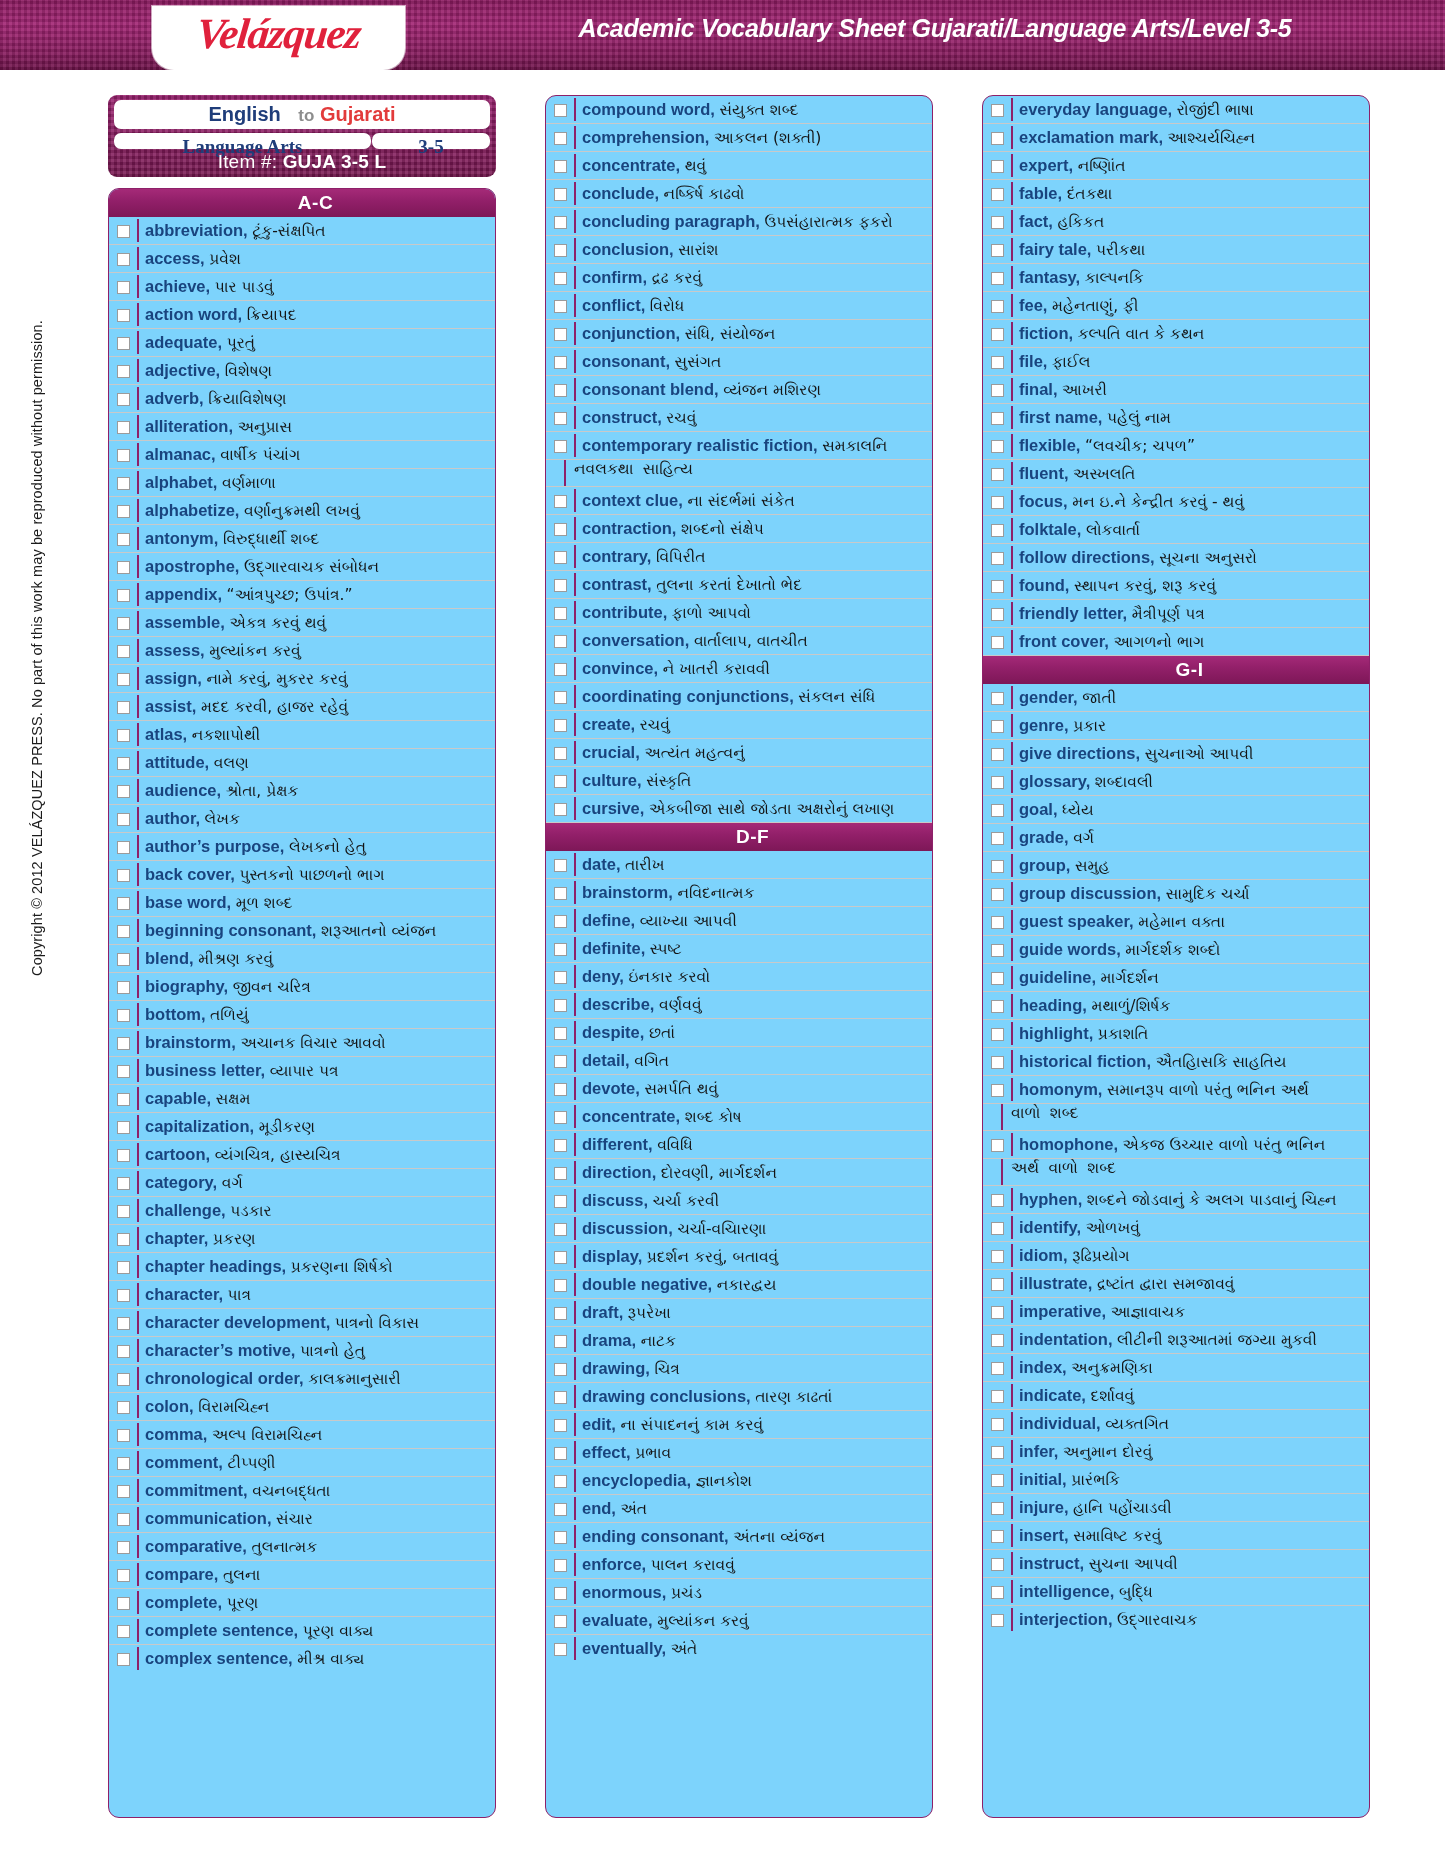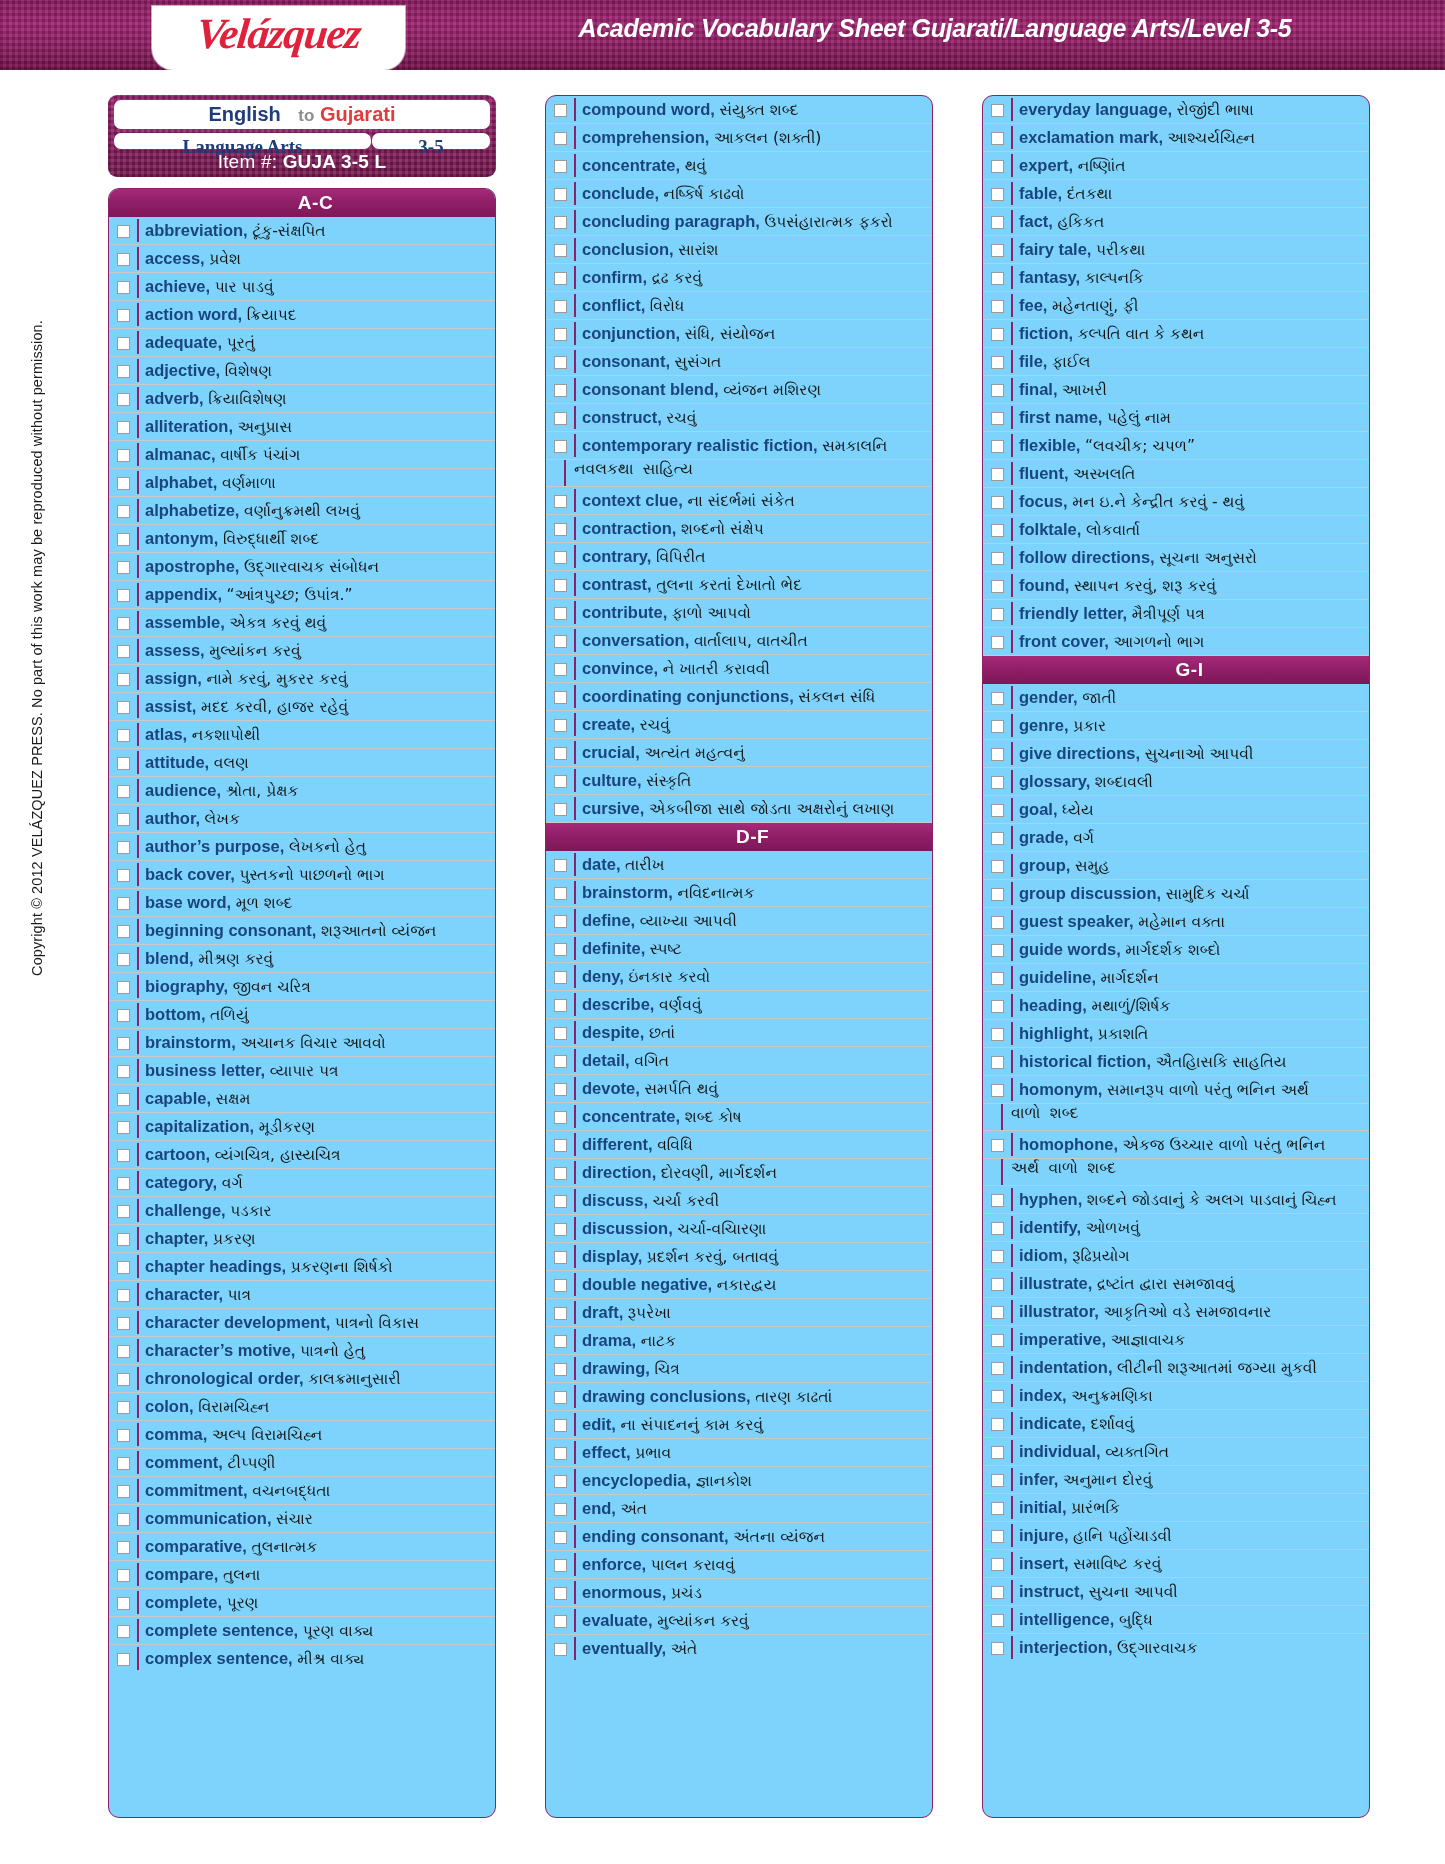--- a/index.html
+++ b/index.html
@@ -982,25 +982,20 @@
       <div class="txt"><span class="en">idiom,</span> <span class="gu">રૂઢિપ્રયોગ</span></div>
     </div>
     <div class="entry">
       <div class="chk"></div>
       <div class="bar"></div>
       <div class="txt"><span class="en">illustrate,</span> <span class="gu">દ્રષ્ટાંત દ્વારા સમજાવવું</span></div>
     </div>
     <div class="entry">
       <div class="chk"></div>
       <div class="bar"></div>
-      <div class="txt"><span class="en">illustrator,</span> <span class="gu">આકૃતિઓ વડે સમજાવનાર</span></div>
-    </div>
-    <div class="entry">
-      <div class="chk"></div>
-      <div class="bar"></div>
       <div class="txt"><span class="en">imperative,</span> <span class="gu">આજ્ઞાવાચક</span></div>
     </div>
     <div class="entry">
       <div class="chk"></div>
       <div class="bar"></div>
       <div class="txt"><span class="en">indentation,</span> <span class="gu">લીટીની શરૂઆતમાં જગ્યા મુકવી</span></div>
     </div>
     <div class="entry">
       <div class="chk"></div>
       <div class="bar"></div>

